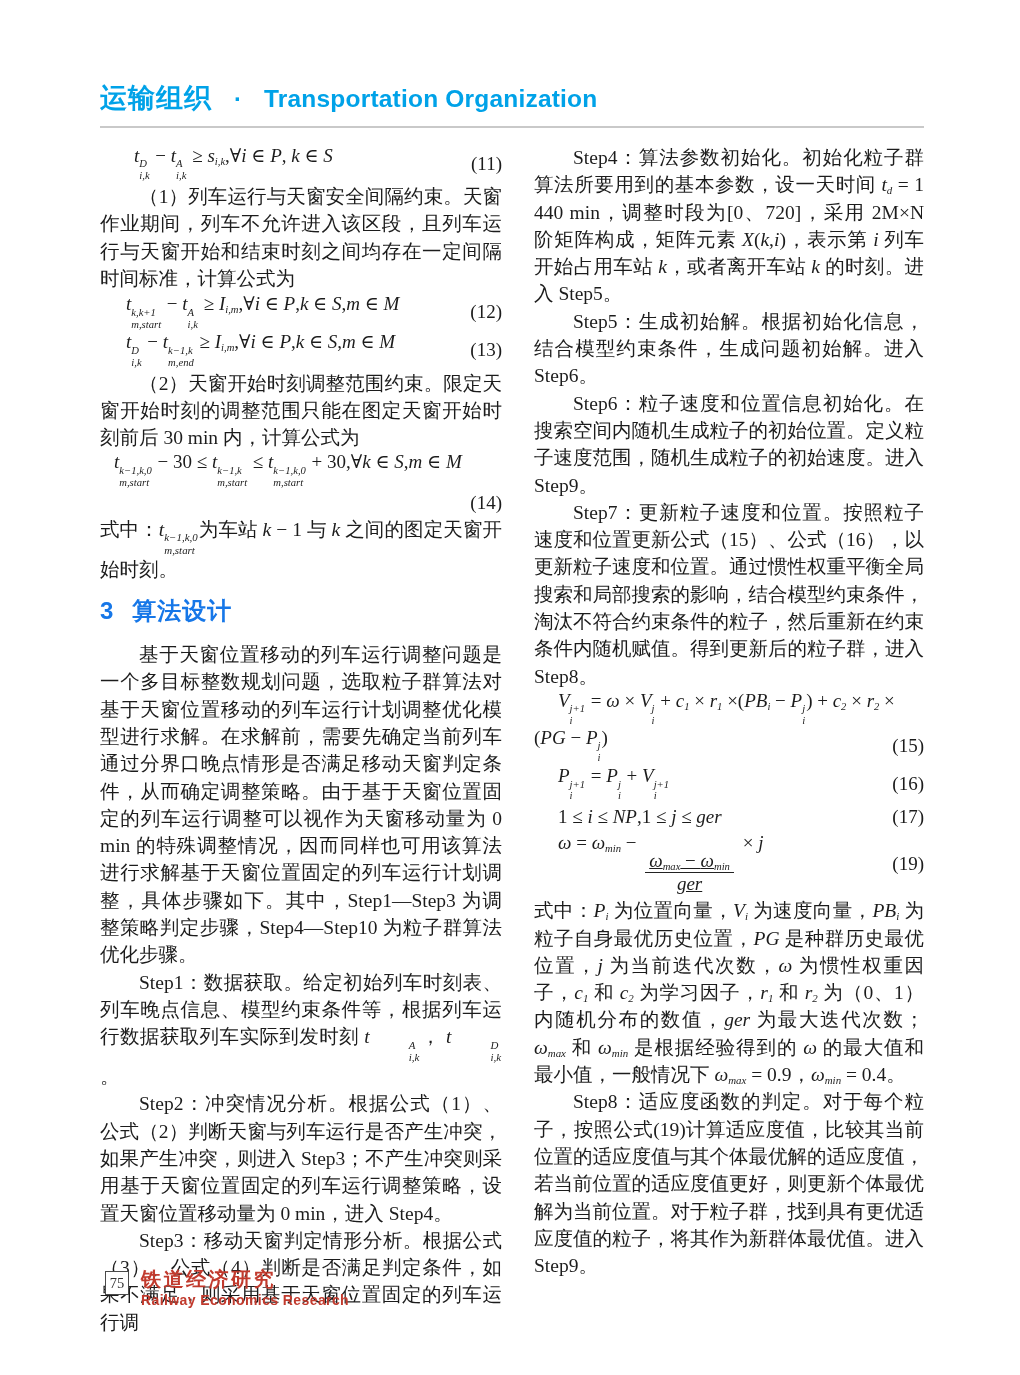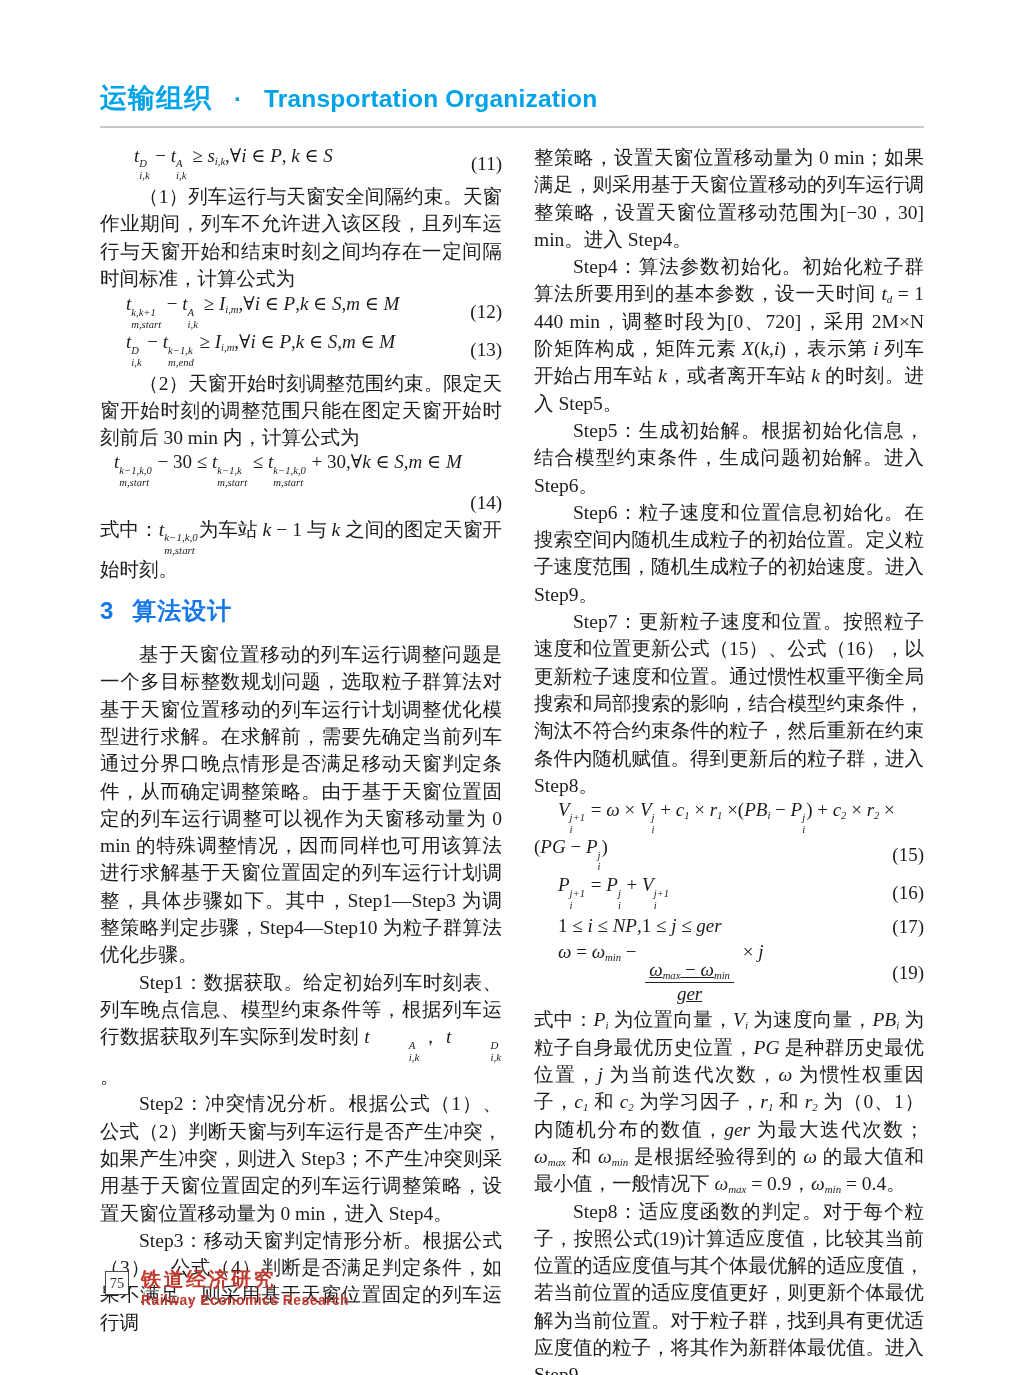--- a/index.html
+++ b/index.html
@@ -138,21 +138,20 @@
             <span>A</span>
             <span>i,k</span>
           </span><span class="mt">， </span><span class="mv">t</span><span class="supsub">
             <span>D</span>
             <span>i,k</span>
           </span><span class="mt">。</span></div>
         <div class="para indent"><span class="mt">Step2：冲突情况分析。根据公式（1）、公式（2）判断天窗与列车运行是否产生冲突，如果产生冲突，则进入 Step3；不产生冲突则采用基于天窗位置固定的列车运行调整策略，设置天窗位置移动量为 0 min，进入 Step4。</span></div>
         <div class="para indent"><span class="mt">Step3：移动天窗判定情形分析。根据公式（3）、公式（4）判断是否满足判定条件，如果不满足，则采用基于天窗位置固定的列车运行调</span></div>
       </div>
     <div class="col col-right">
-        <div class="para"><span class="mt">整策略，设置天窗位置移动量为 0 min；如果满足，则采用基于天窗位置移动的列车运行调整策略，设置天窗位置移动范围为[−30，30] min。进入 Step4。</span></div>
         <div class="para indent"><span class="mt">Step4：算法参数初始化。初始化粒子群算法所要用到的基本参数，设一天时间 </span><span class="mv">t</span><span class="ss-sub1">d</span><span class="mt"> = 1 440 min，调整时段为[0、720]，采用 2M×N 阶矩阵构成，矩阵元素 </span><span class="mv">X</span><span class="mt">(</span><span class="mv">k</span><span class="mt">,</span><span class="mv">i</span><span class="mt">)，表示第 </span><span class="mv">i</span><span class="mt"> 列车开始占用车站 </span><span class="mv">k</span><span class="mt">，或者离开车站 </span><span class="mv">k</span><span class="mt"> 的时刻。进入 Step5。</span></div>
         <div class="para indent"><span class="mt">Step5：生成初始解。根据初始化信息，结合模型约束条件，生成问题初始解。进入 Step6。</span></div>
         <div class="para indent"><span class="mt">Step6：粒子速度和位置信息初始化。在搜索空间内随机生成粒子的初始位置。定义粒子速度范围，随机生成粒子的初始速度。进入 Step9。</span></div>
         <div class="para indent"><span class="mt">Step7：更新粒子速度和位置。按照粒子速度和位置更新公式（15）、公式（16），以更新粒子速度和位置。通过惯性权重平衡全局搜索和局部搜索的影响，结合模型约束条件，淘汰不符合约束条件的粒子，然后重新在约束条件内随机赋值。得到更新后的粒子群，进入 Step8。</span></div>
         <div class="formula-wrap">
           <div class="fm" style="padding-left: 24px;"><span class="mv">V</span><span class="supsub">
               <span>j+1</span>
               <span>i</span>
             </span><span class="mt"> = </span><span class="mv">ω</span><span class="mt"> × </span><span class="mv">V</span><span class="supsub">
               <span>j</span>

